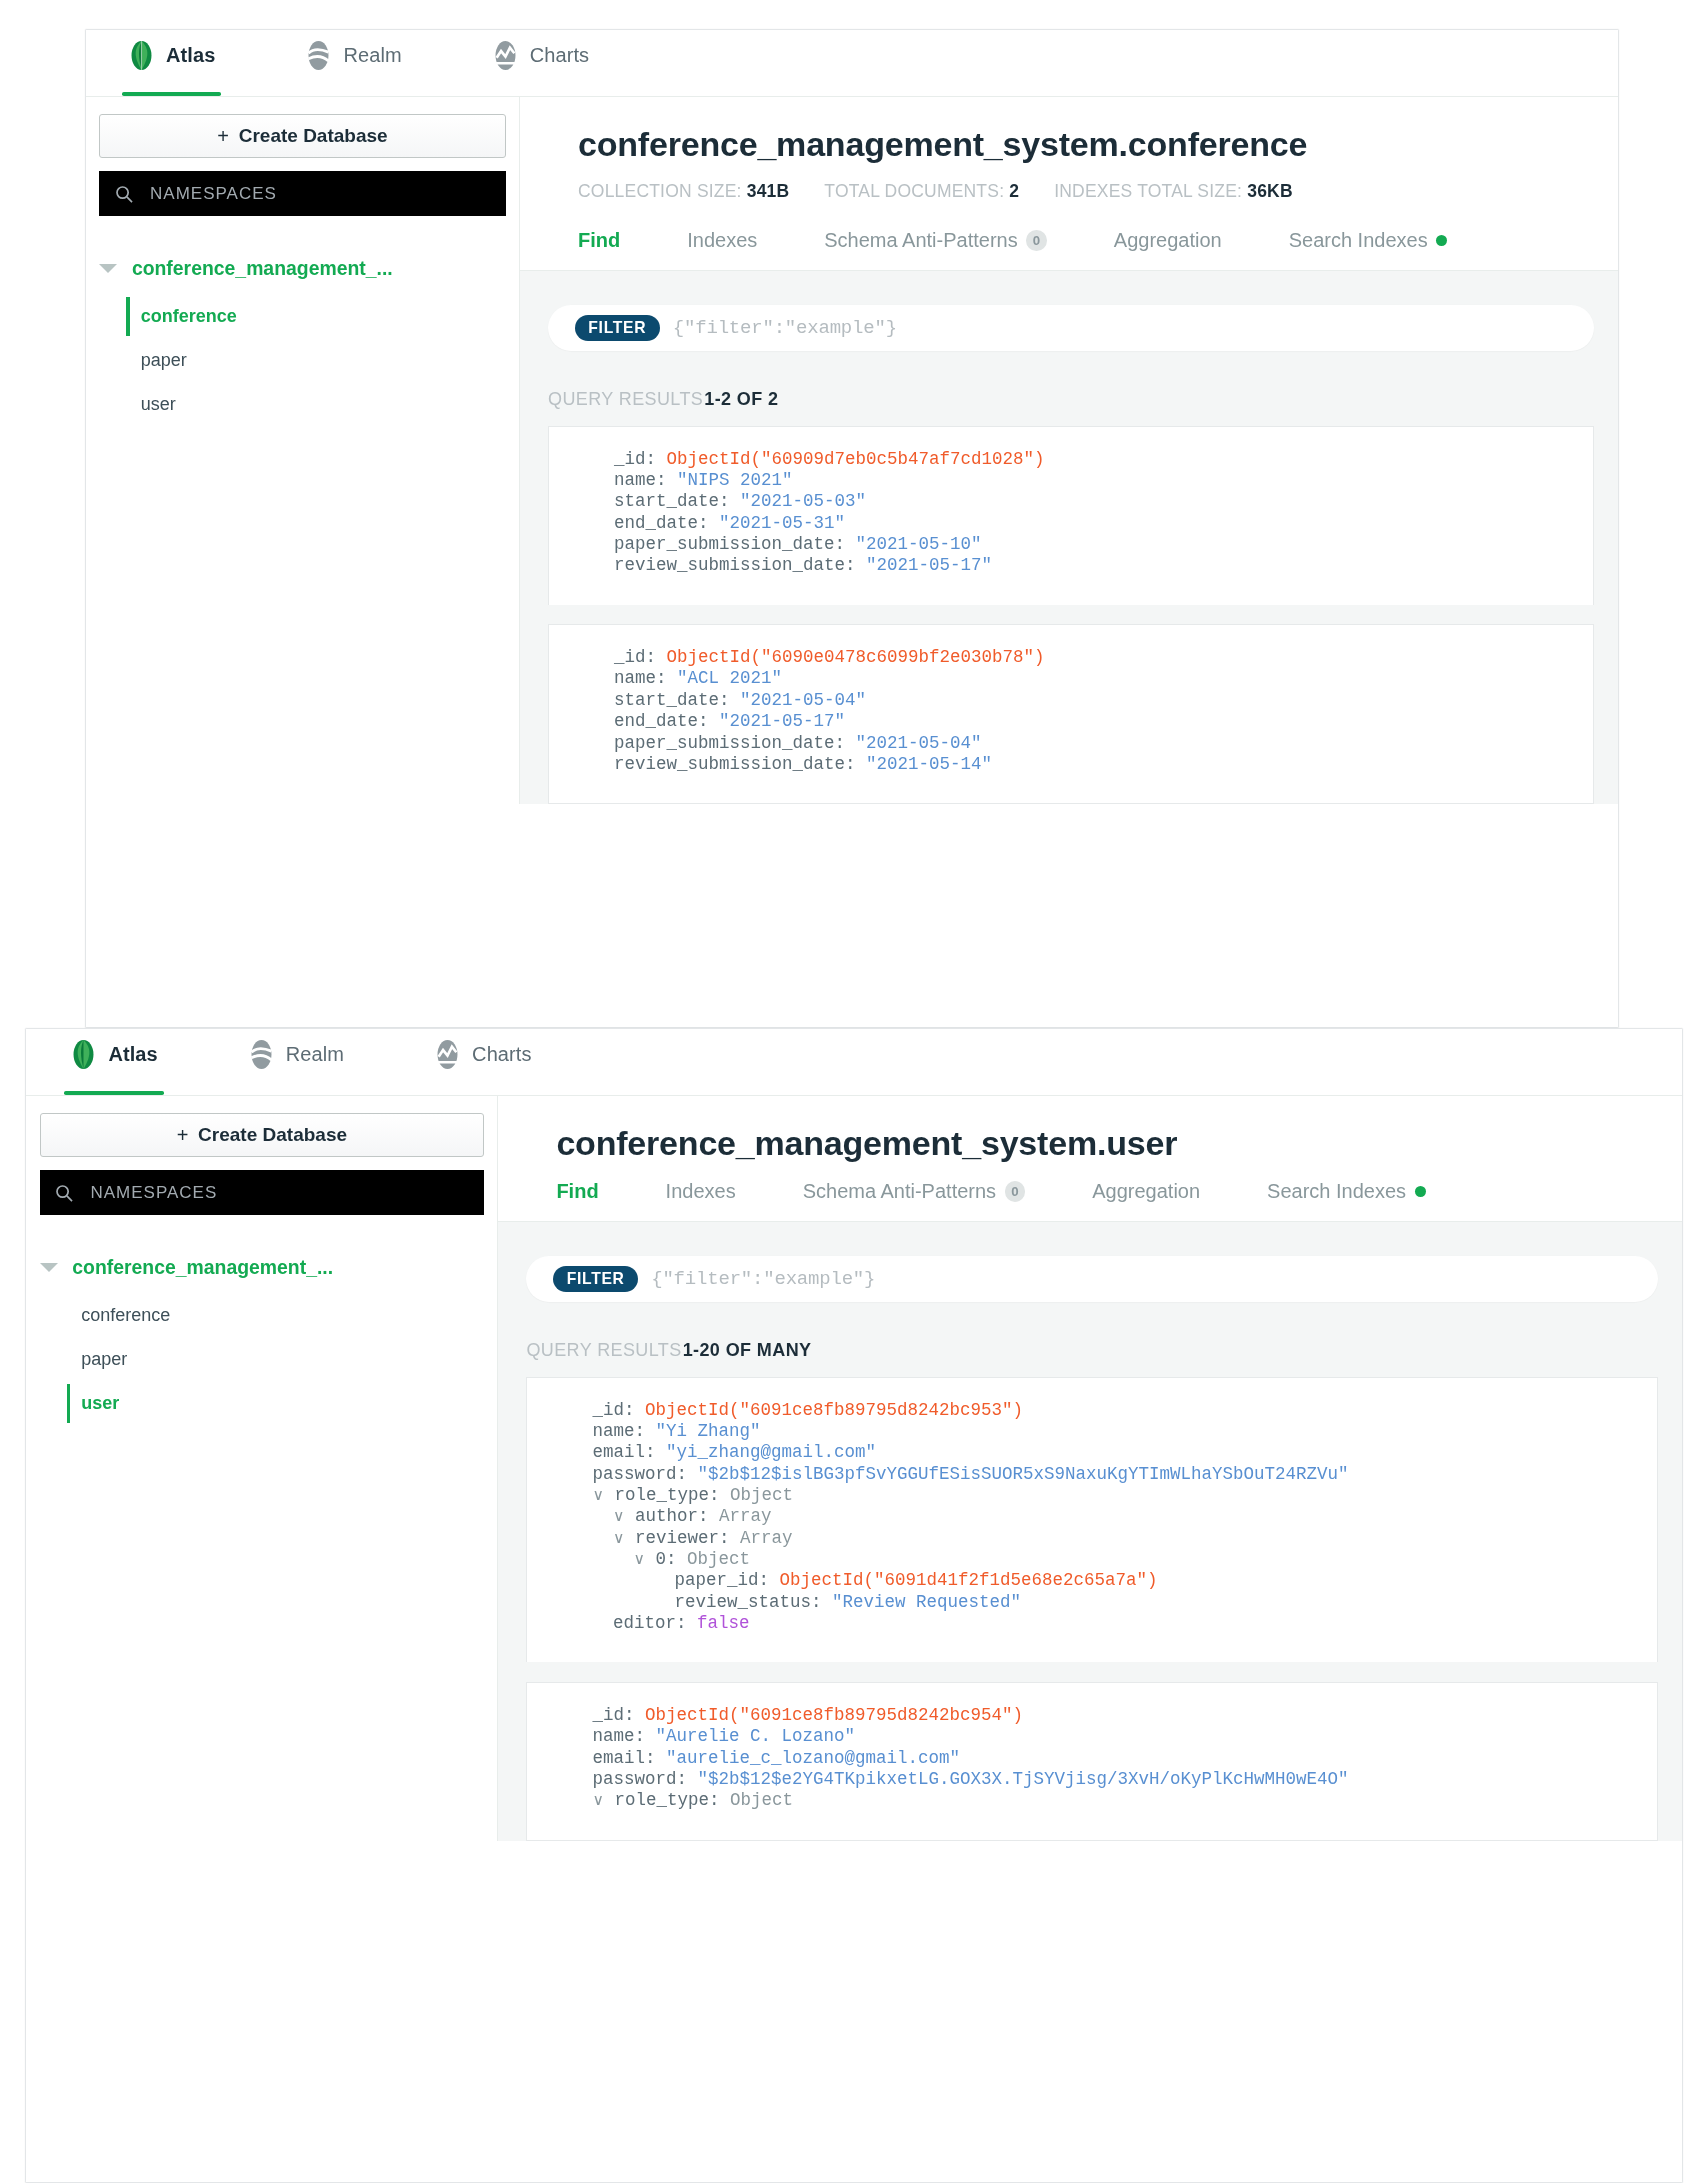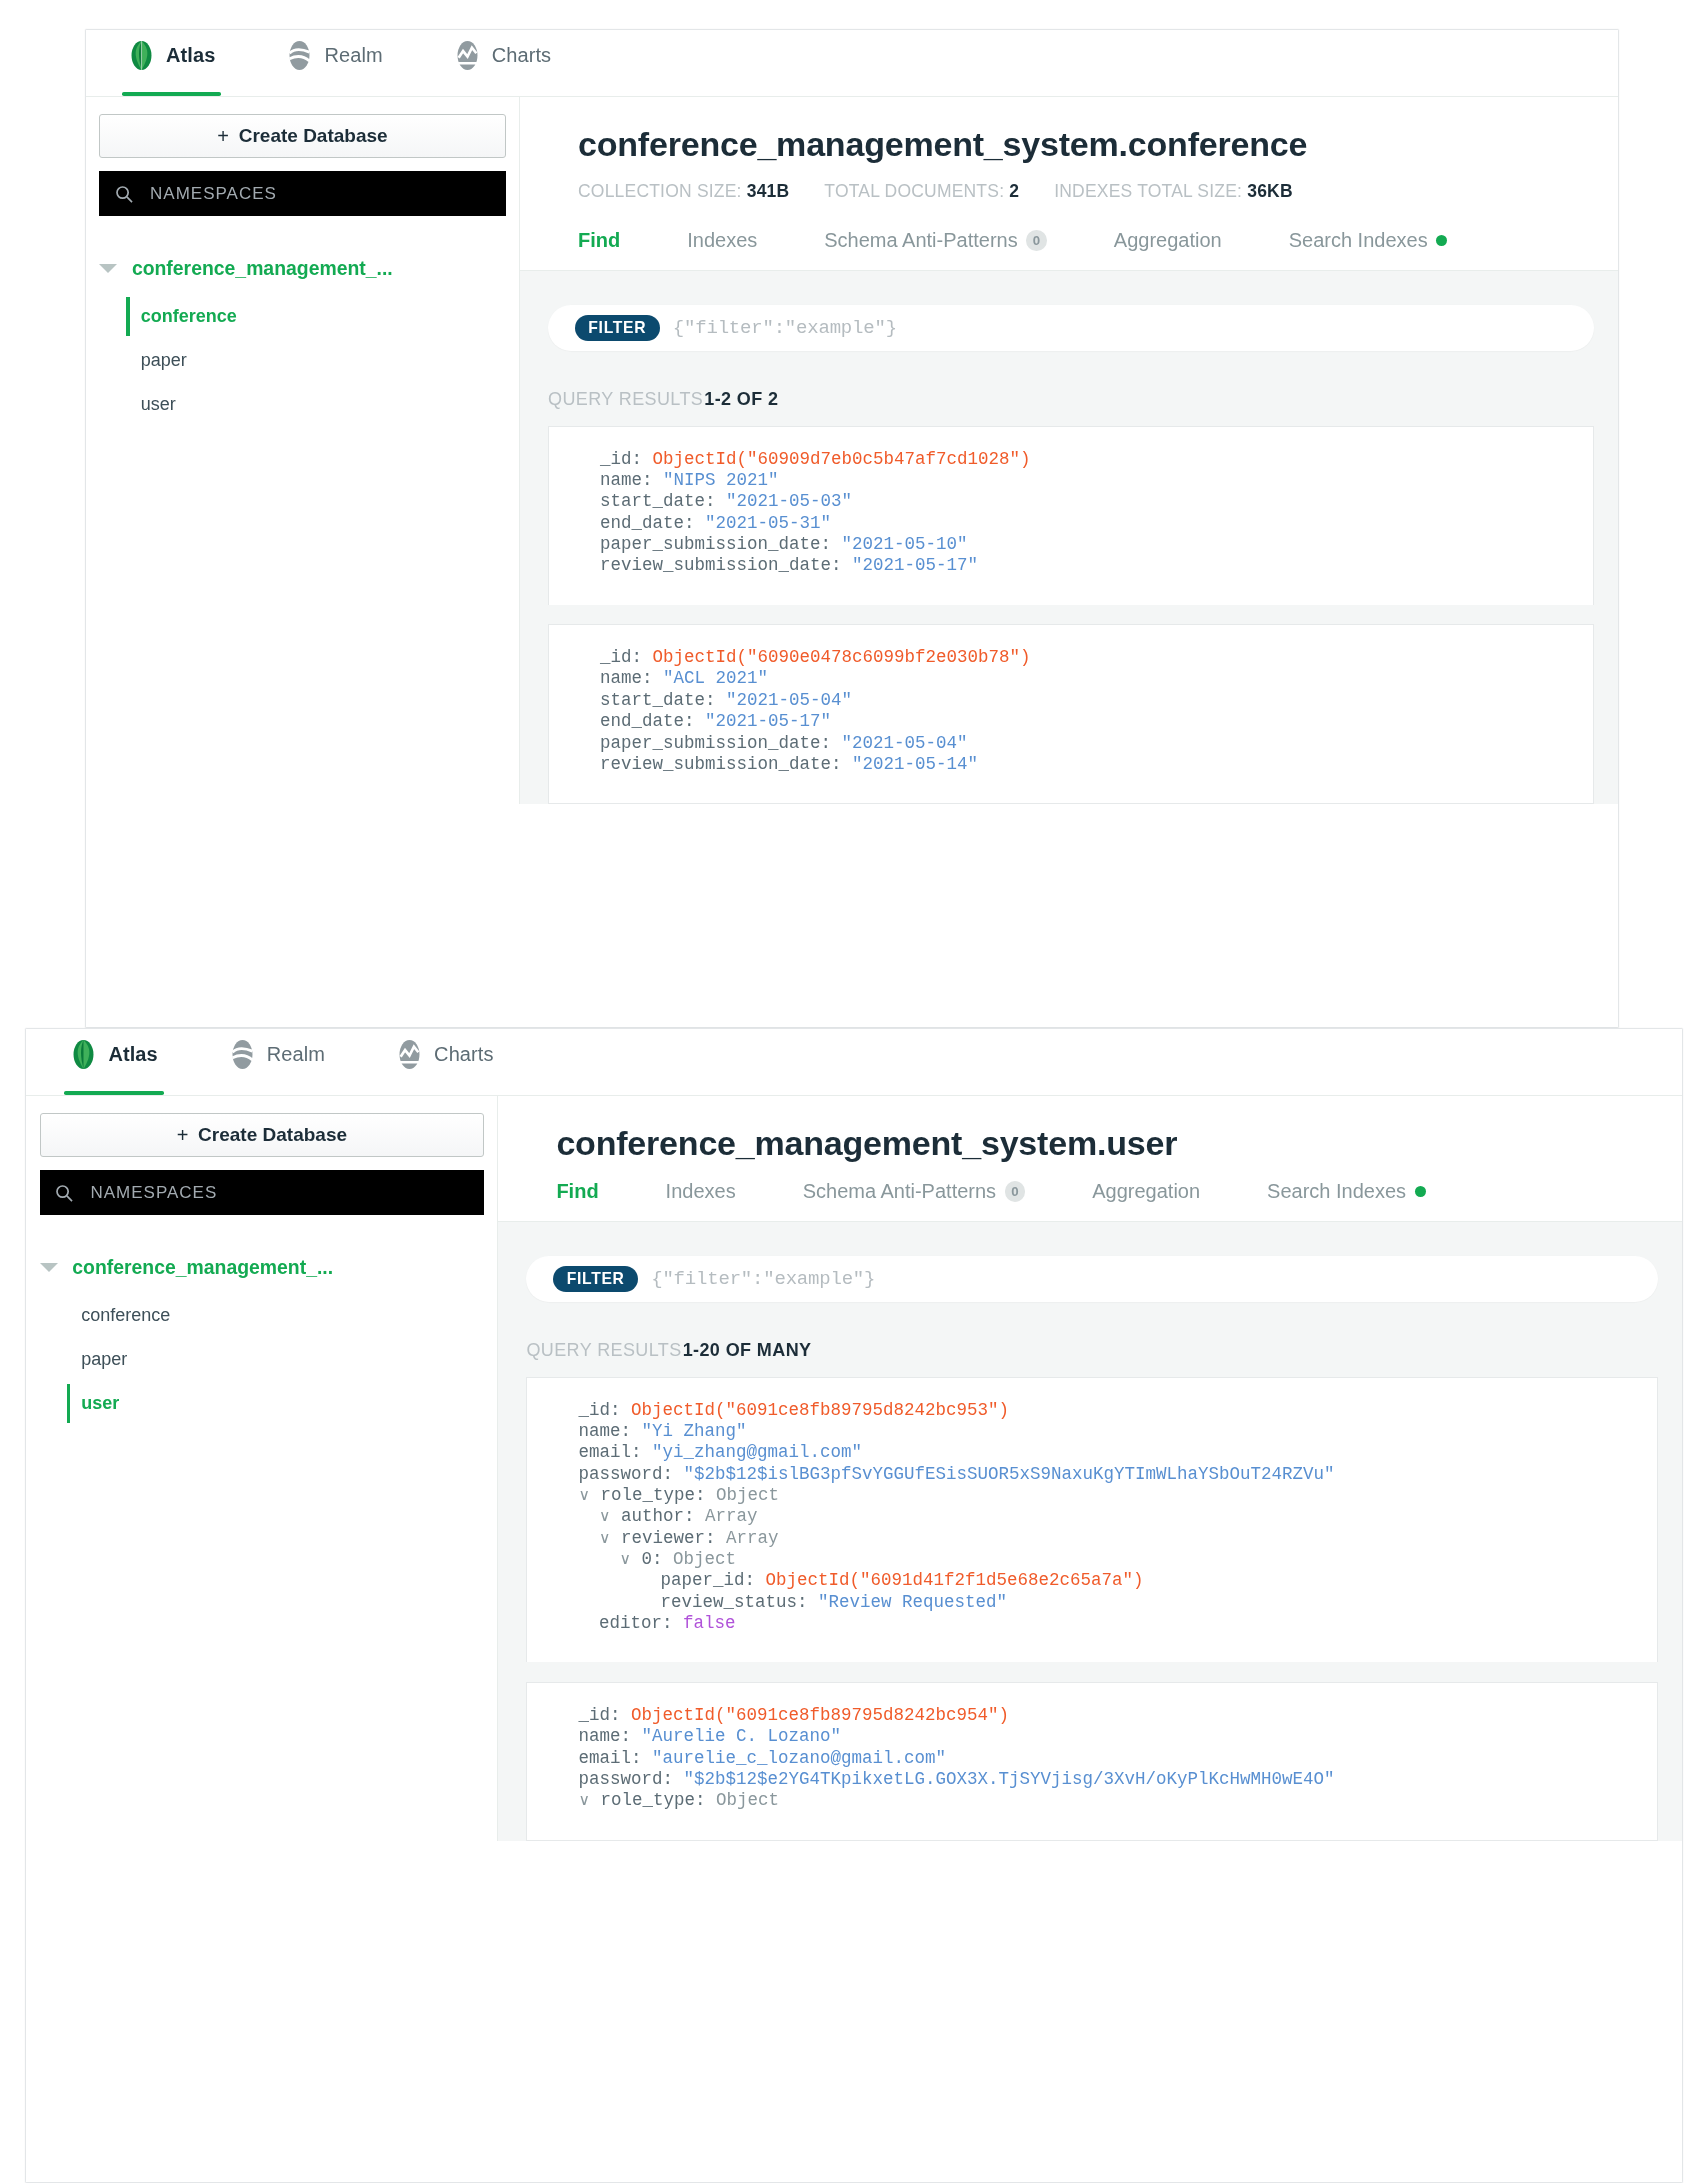--- a/index.html
+++ b/index.html
@@ -30,20 +30,21 @@
 
   
   .product-nav {
     display: flex;
     align-items: flex-end;
     height: 67px;
     padding-left: 36px;
     background: #ffffff;
     border-bottom: 0.6px solid #e8edeb;
     position: relative;
+    gap: 19px;
   }
   .product-nav.pn-bottom { padding-left: 38px; }
   .prod-tab {
     display: flex; align-items: center; gap: 11px;
     height: 100%;
     padding: 0 6px 0 6px;
     margin-right: 59px;
     position: relative;
     cursor: pointer;
   }
@@ -201,21 +202,21 @@
   }
   .qr-label { color: #b9c0c4; }
   .qr-value { color: #1c2d38; font-weight: 700; }
 
   
   .doc-list { padding: 0 24px 0 28px; }
   .doc-card {
     background: #ffffff;
     border: 0.6px solid #e6e9ea;
     border-bottom: none;
-    padding: 22px 24px 28px 51px;
+    padding: 22px 24px 28px 65px;
   }
   .doc-card:last-child { border-bottom: 0.6px solid #e6e9ea; }
   .doc-gap { height: 19.4px; background: #f4f6f6; }
   .doc-line {
     font-family: "Liberation Mono", monospace;
     font-size: 17.5px;
     line-height: 1.22;
     color: #5c6c75;
     white-space: pre;
   }

